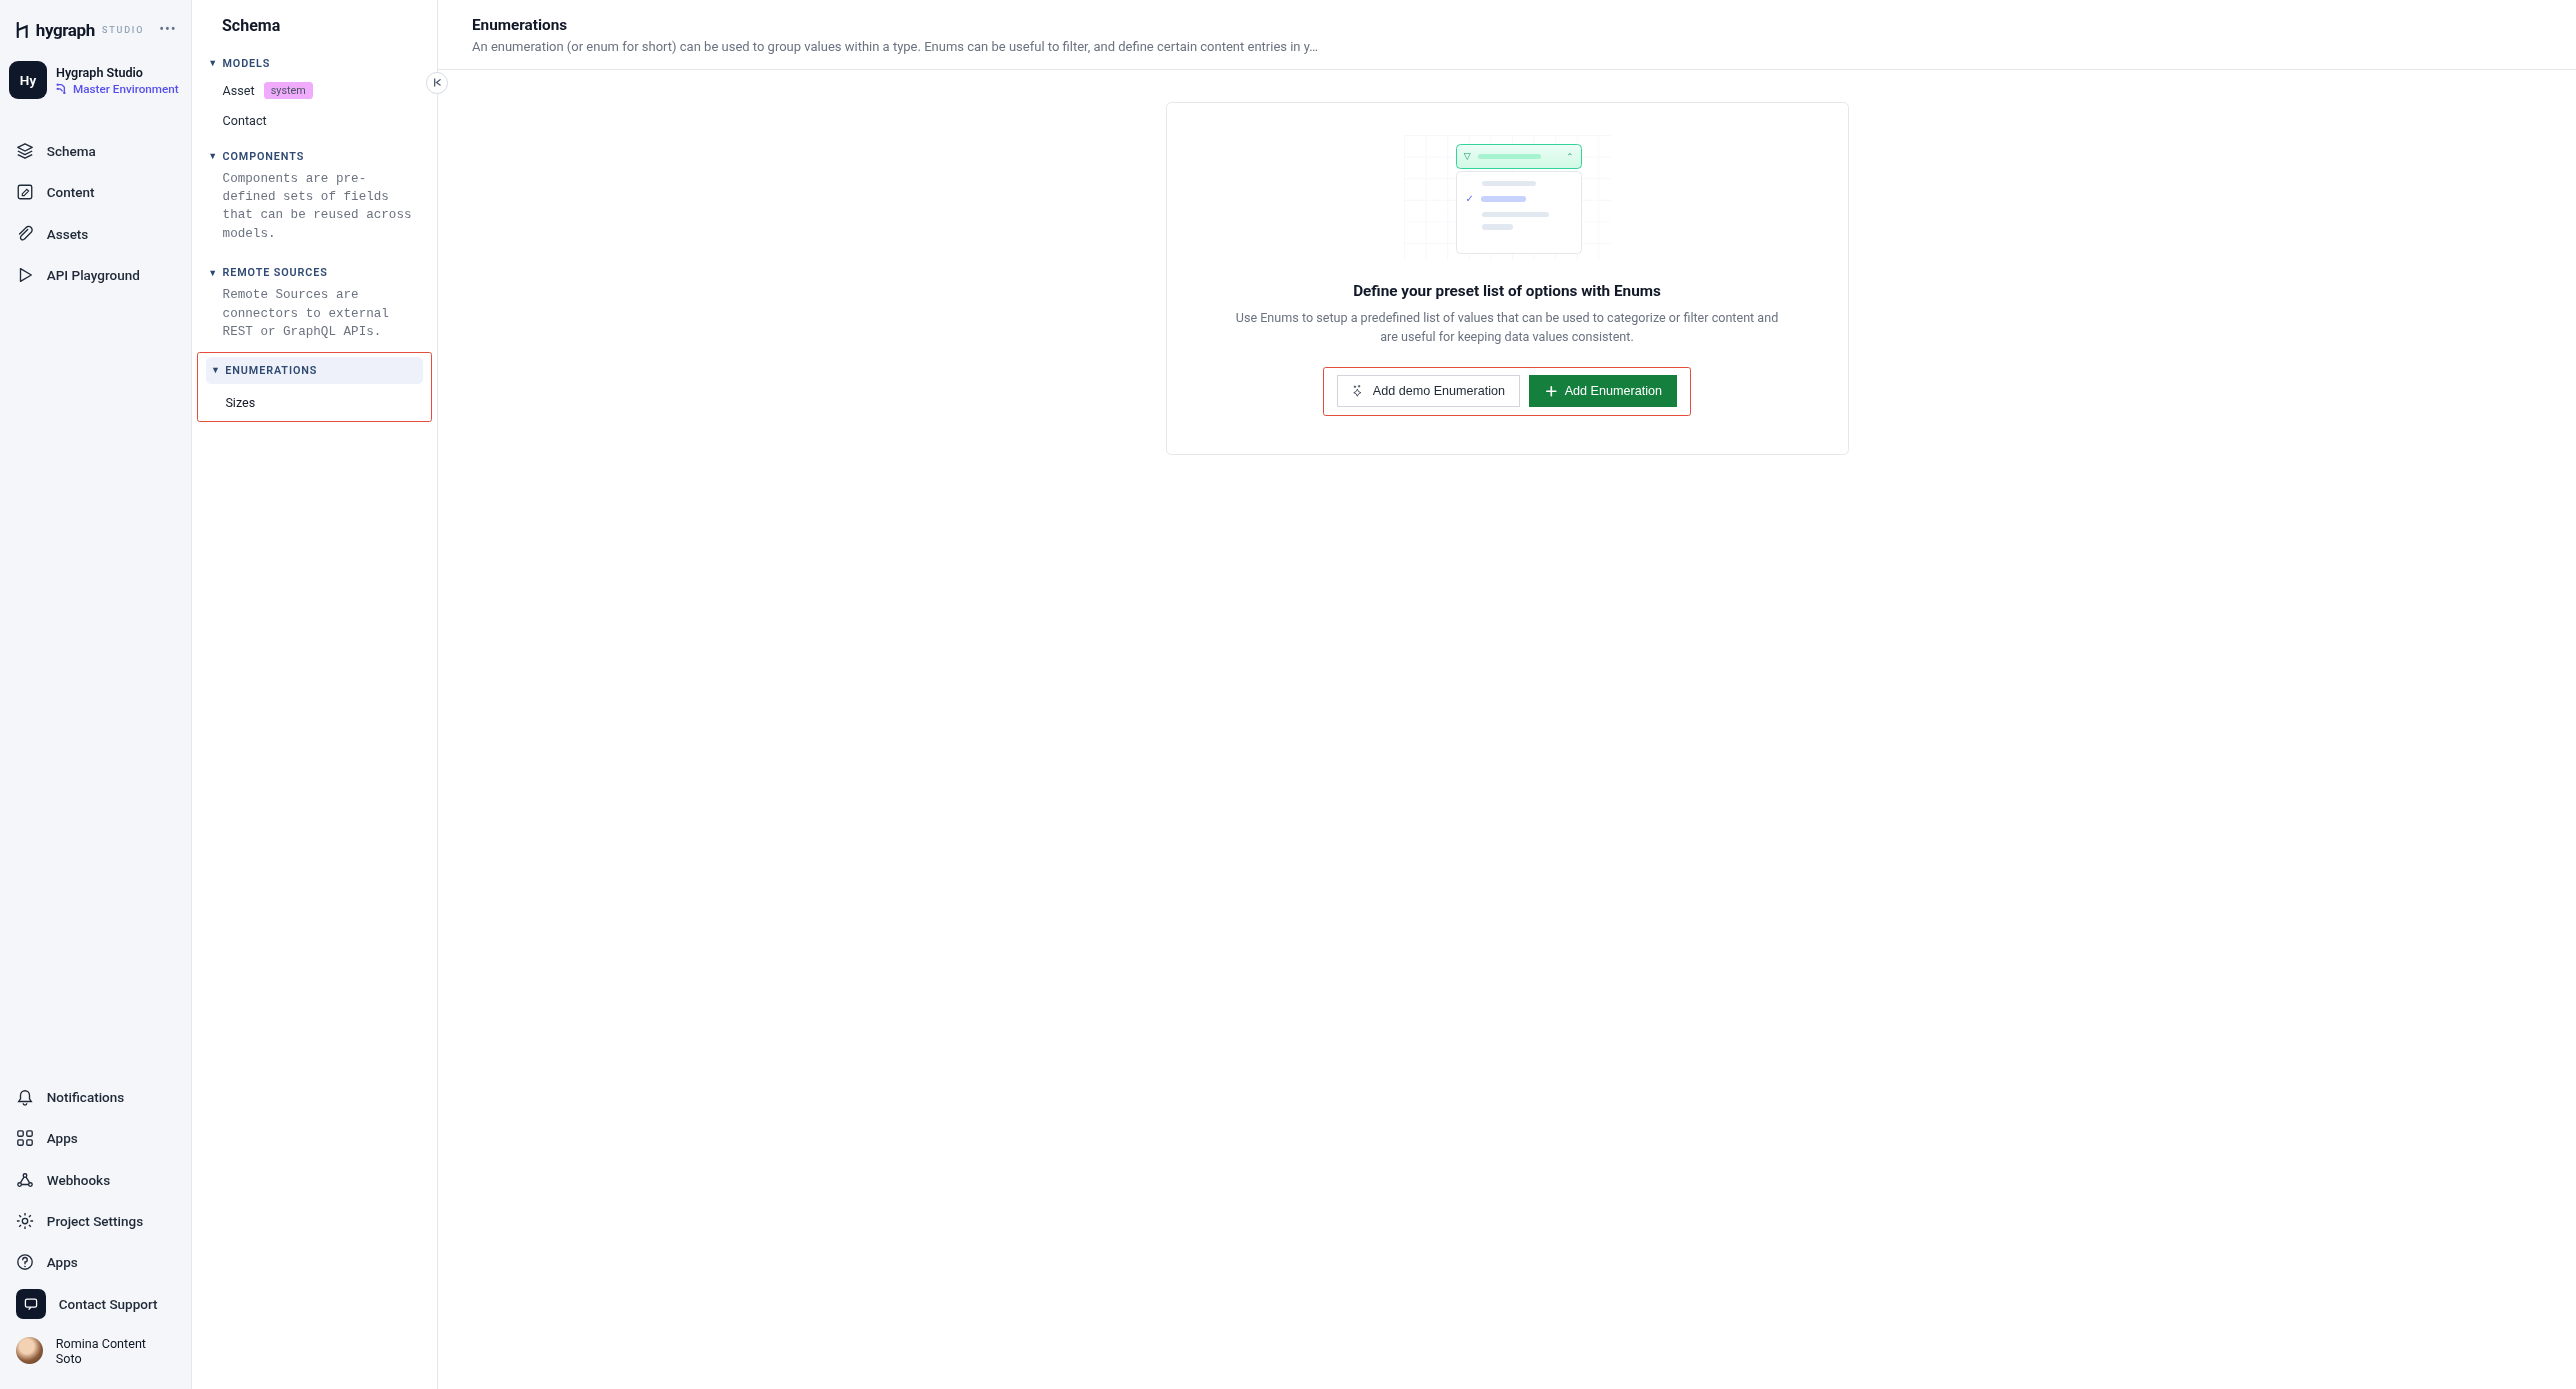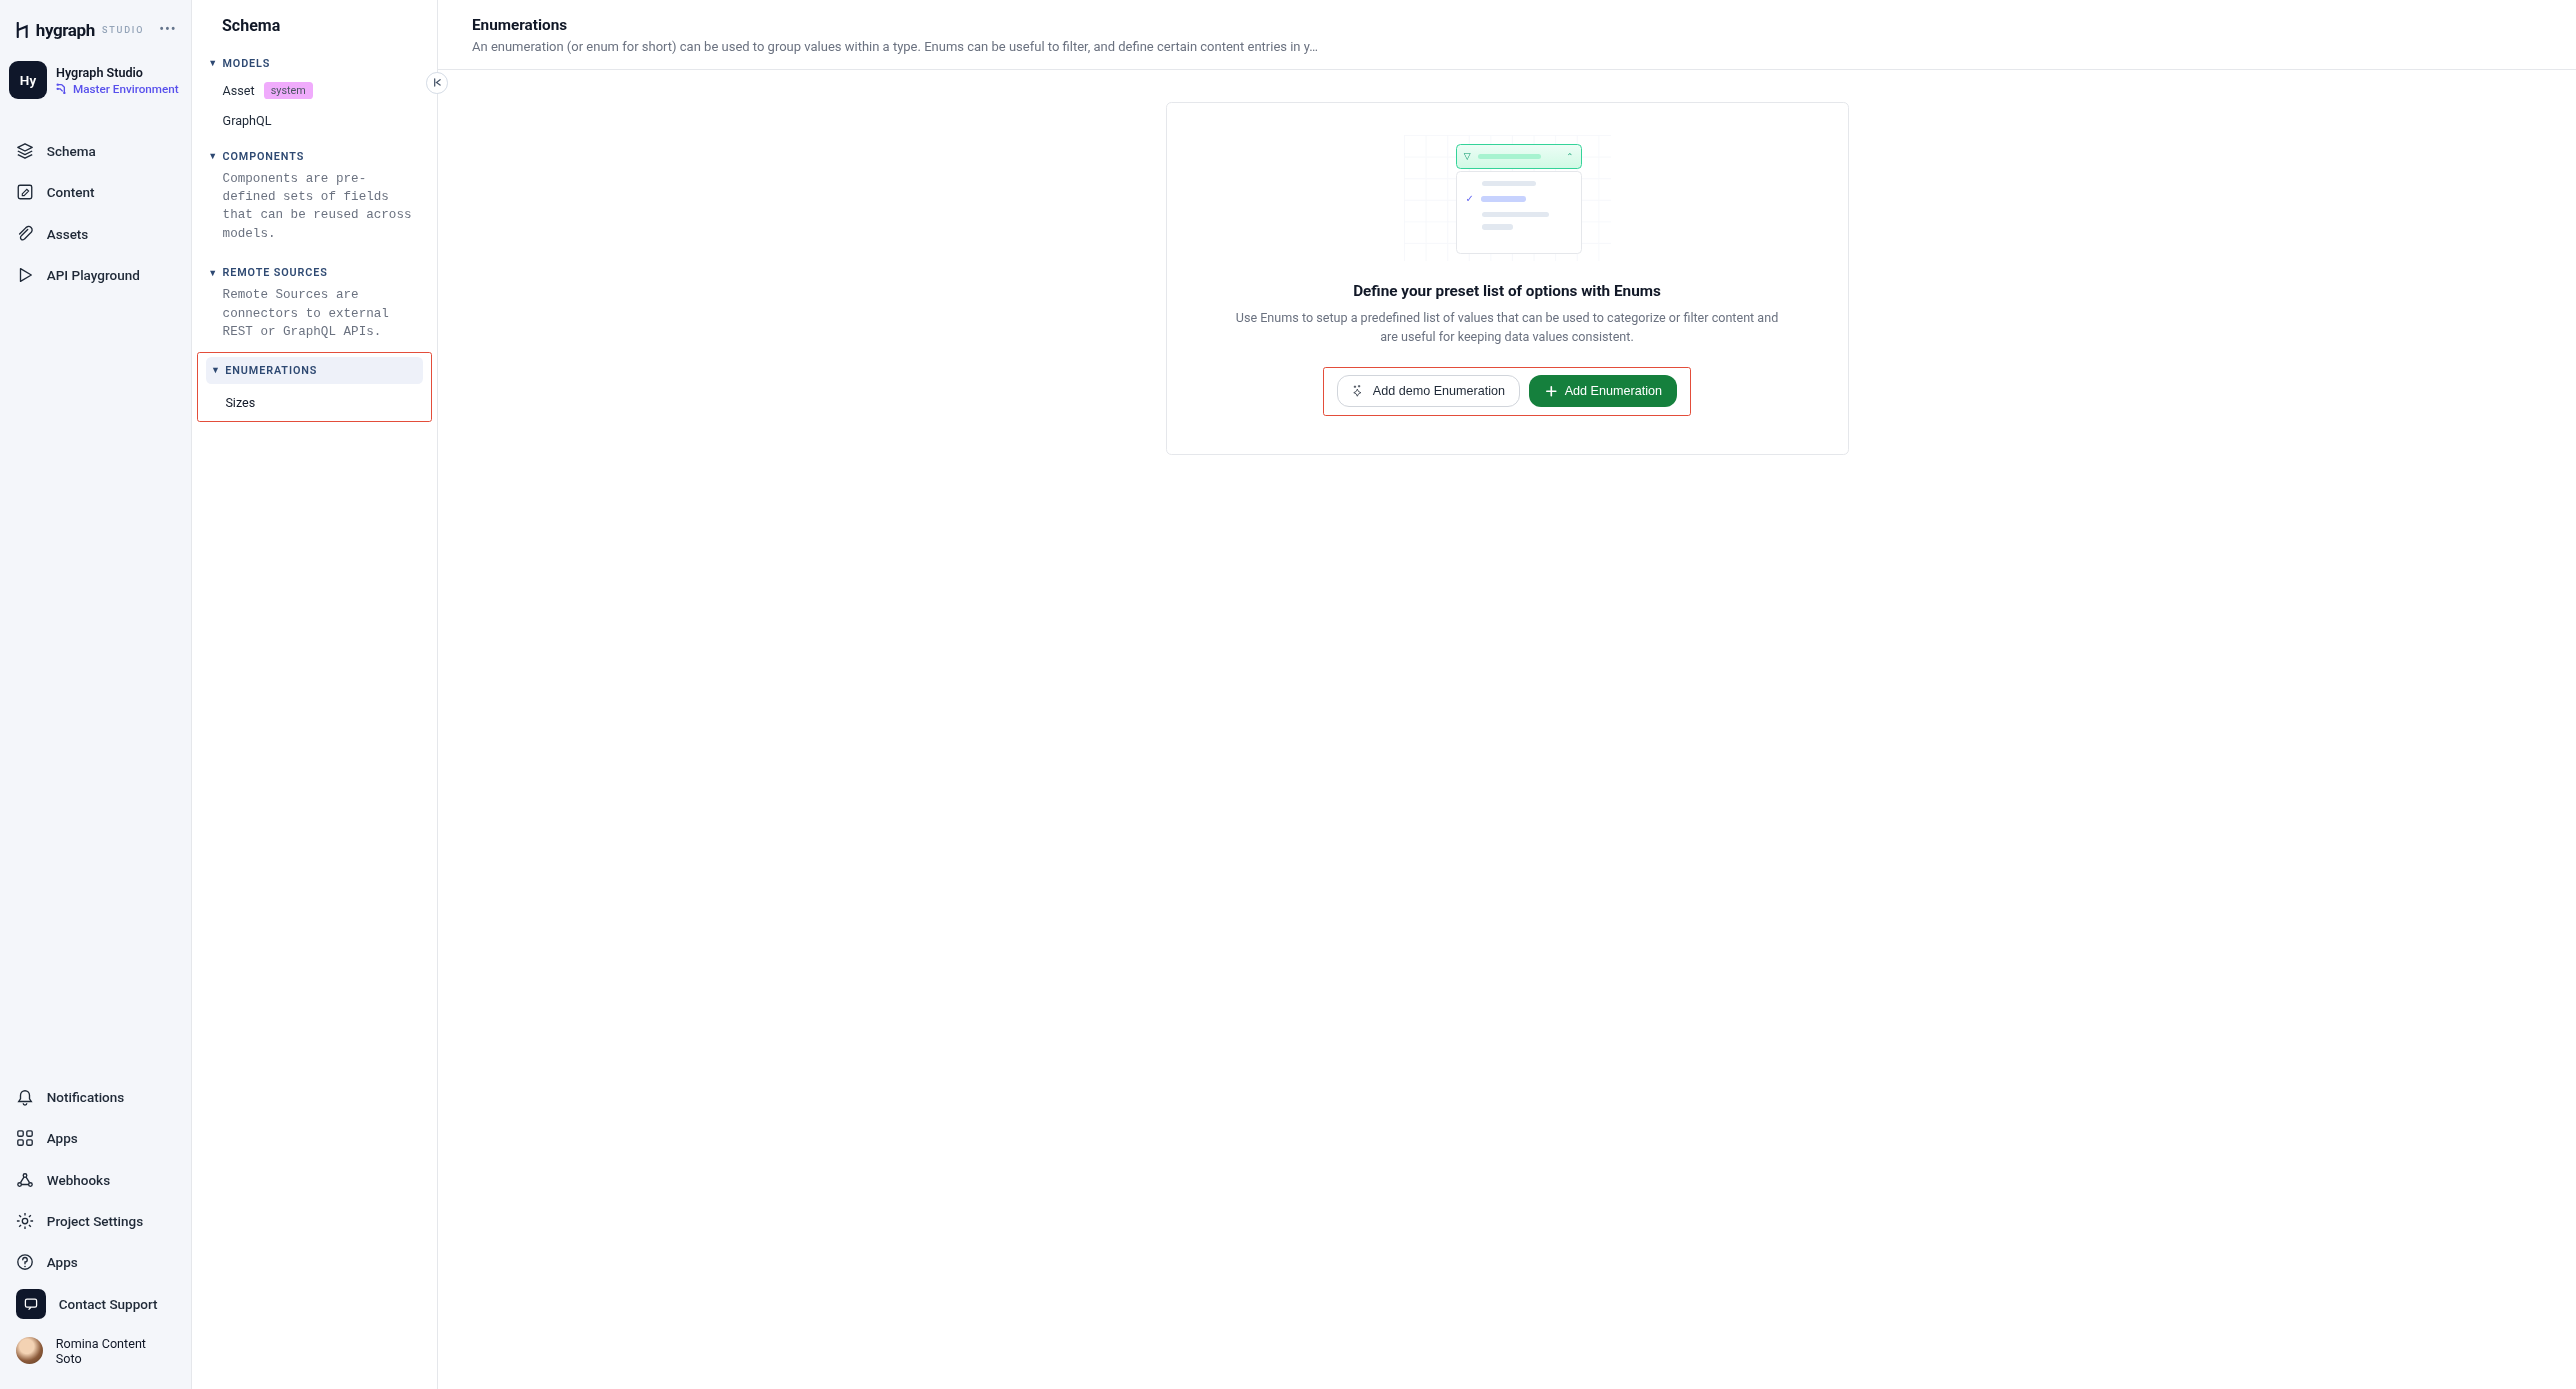--- a/index.html
+++ b/index.html
@@ -140,21 +140,21 @@
 .skel-bar { height: 5.4px; border-radius: 2.7px; background: #e2e8f0;}
 .skel-check { color: #6366f1; font-size: 10px;}
 .card-heading { font-size: 15.3px; font-weight: 700; margin-bottom: 9px;}
 .card-desc { color: #6b7280; font-size: 12.6px; text-align: center; line-height: 1.5; max-width: 557px; margin-bottom: 20px;}
 .highlight-btnrow {
   border: 1.8px solid #e34d3a; border-radius: 2.7px;
   padding: 7.2px 12.6px; display: flex; gap: 9px;
 }
 .btn {
   display: inline-flex; align-items: center; gap: 7.2px;
-  padding: 8px 14.4px; border-radius: 12px;
+  padding: 8px 14.4px; border-radius: 0;
   font-size: 12.6px; font-weight: 500; cursor: pointer;
   border: 0.9px solid transparent;
 }
 .btn-outline { background: #fff; color: #1f2937; border-color: #d1d5db; }
 .btn-primary { background: #15803d; color: #fff; }
 svg { display: block; }
 </style>
 </head>
 <body>
 
@@ -298,21 +298,21 @@
     <div class="section">
       <div class="section-head">
         <span class="section-caret">▼</span>
         <span class="section-label">MODELS</span>
       </div>
       <div class="section-item">
         <span>Asset</span>
         <span class="tag-system">system</span>
       </div>
       <div class="section-item">
-        <span>GraphQL</span>
+        <span>Contact</span>
       </div>
     </div>
 
     <div class="section">
       <div class="section-head">
         <span class="section-caret">▼</span>
         <span class="section-label">COMPONENTS</span>
       </div>
       <div class="section-desc">Components are pre-defined sets of fields that can be reused across models.</div>
     </div>

